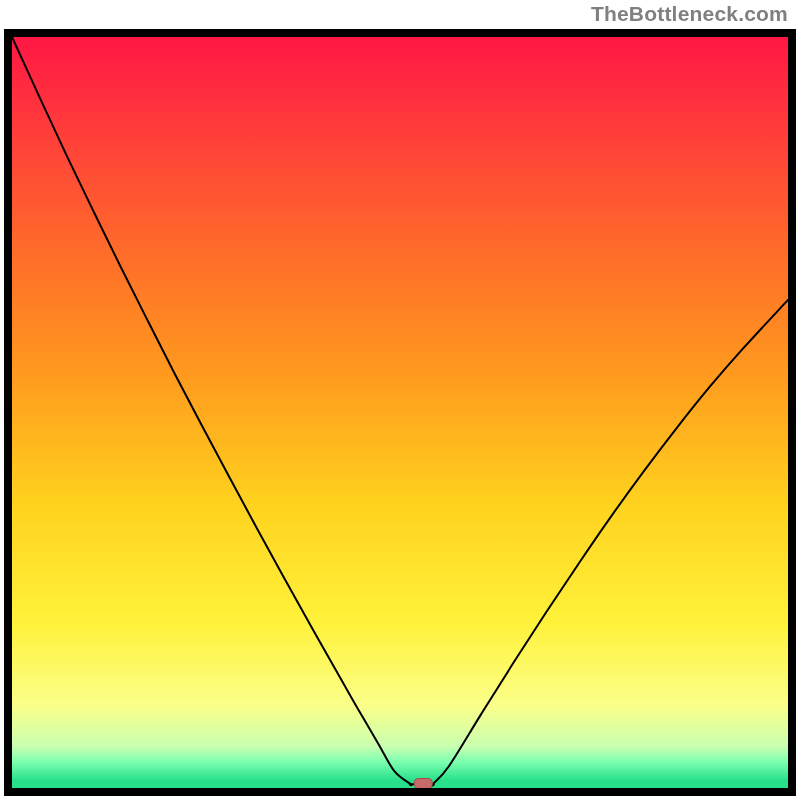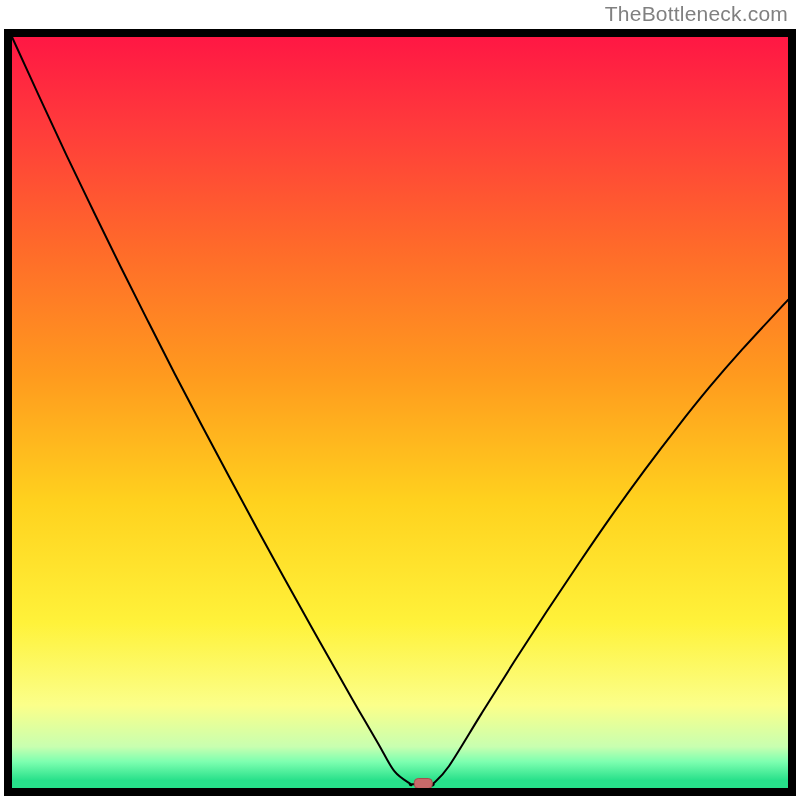--- a/index.html
+++ b/index.html
@@ -12,21 +12,21 @@
     position: relative;
     width: 800px;
     height: 800px;
   }
   .watermark {
     position: absolute;
     top: 2px;
     right: 12px;
     color: #808080;
     font-size: 21px;
-    font-weight: 400;
+    font-weight: 700;
     letter-spacing: 0.2px;
   }
   svg.chart {
     display: block;
   }
 </style>
 </head>
 <body>
 
 <div class="chart-wrap">

